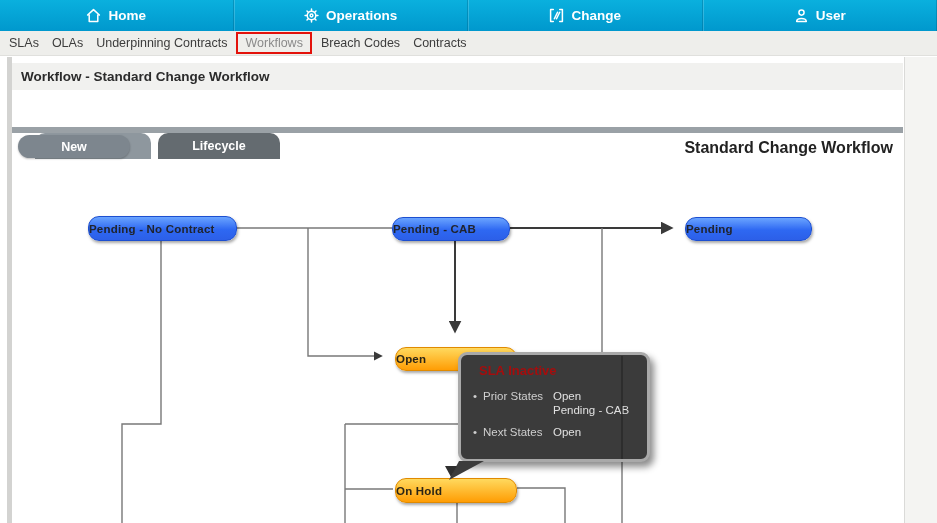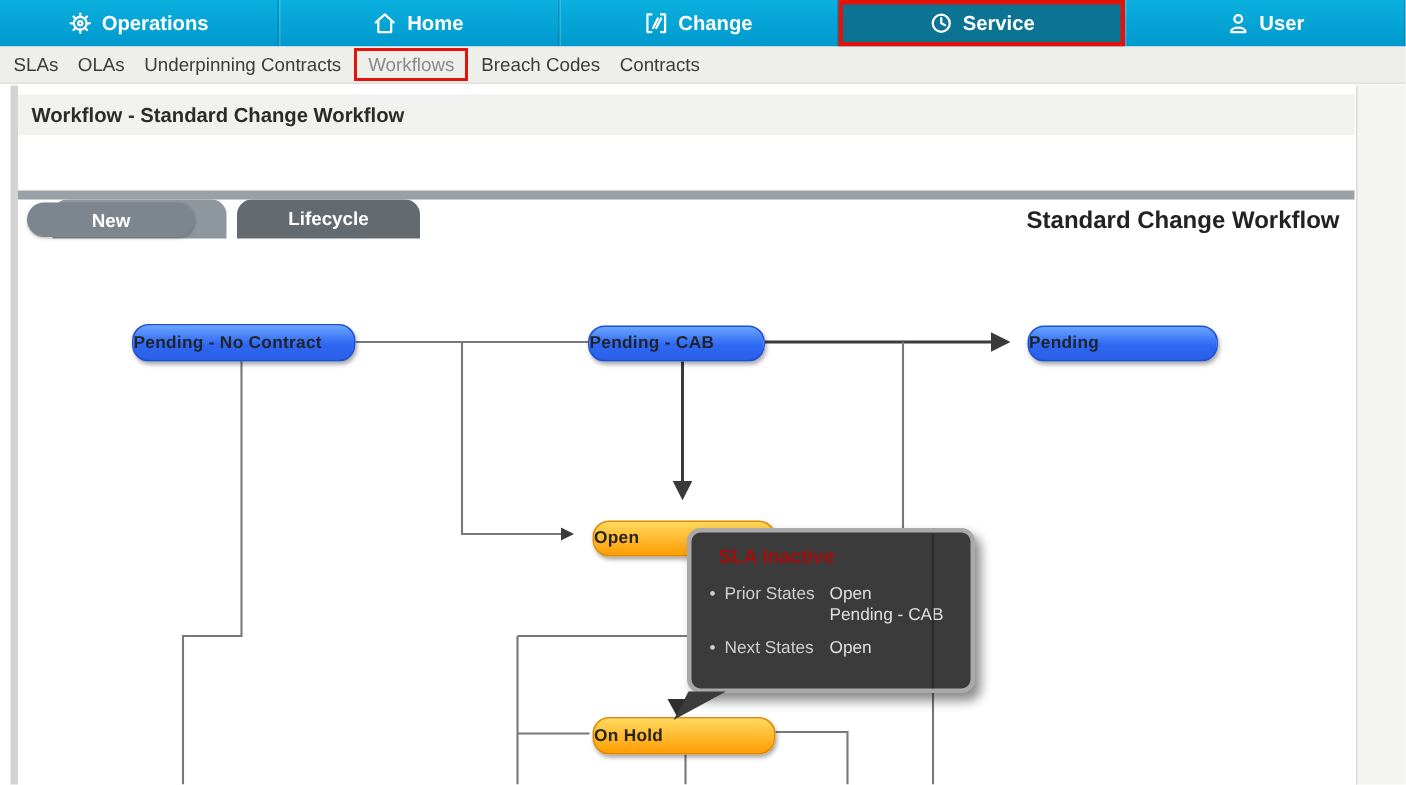--- a/index.html
+++ b/index.html
@@ -102,44 +102,37 @@
   .t-bullet { width:10px; color:#cfcfcf; }
   .t-label  { width:70px; color:#cfcfcf; }
   .t-values { color:#e0e0e0; }
 </style>
 </head>
 <body>
 
 <div class="topnav">
   <div class="nav-cell">
     <svg class="nav-icon" viewBox="0 0 14 14">
+        <path d="M1.5 6.5 L7 1.5 L12.5 6.5 M3 6 V12.5 H11 V6"></path>
+      </svg>
+    <span>Home</span>
+  </div>
+  <div class="nav-cell">
+    <svg class="nav-icon" viewBox="0 0 14 14">
         <circle cx="7" cy="7" r="4"></circle>
         <circle cx="7" cy="7" r="1.3"></circle>
         <path d="M7 1 V3 M7 11 V13 M1 7 H3 M11 7 H13 M2.8 2.8 L4.2 4.2 M9.8 9.8 L11.2 11.2 M11.2 2.8 L9.8 4.2 M4.2 9.8 L2.8 11.2"></path>
       </svg>
     <span>Operations</span>
   </div>
   <div class="nav-cell">
     <svg class="nav-icon" viewBox="0 0 14 14">
-        <path d="M1.5 6.5 L7 1.5 L12.5 6.5 M3 6 V12.5 H11 V6"></path>
-      </svg>
-    <span>Home</span>
-  </div>
-  <div class="nav-cell">
-    <svg class="nav-icon" viewBox="0 0 14 14">
         <path d="M4 1.5 H1.5 V12.5 H4 M10 1.5 H12.5 V12.5 H10 M5 10 L8 4 M7 10 L10 4"></path>
       </svg>
     <span>Change</span>
-  </div>
-  <div class="nav-cell selected">
-    <svg class="nav-icon" viewBox="0 0 14 14">
-        <circle cx="7" cy="7" r="5.3"></circle>
-        <path d="M7 3.8 V7 L9.4 8.2"></path>
-      </svg>
-    <span>Service</span>
   </div>
   <div class="nav-cell">
     <svg class="nav-icon" viewBox="0 0 14 14">
         <circle cx="7" cy="4.3" r="2.4"></circle>
         <path d="M2.5 12.5 C2.5 8.8 11.5 8.8 11.5 12.5 Z"></path>
       </svg>
     <span>User</span>
   </div>
 </div>
 

